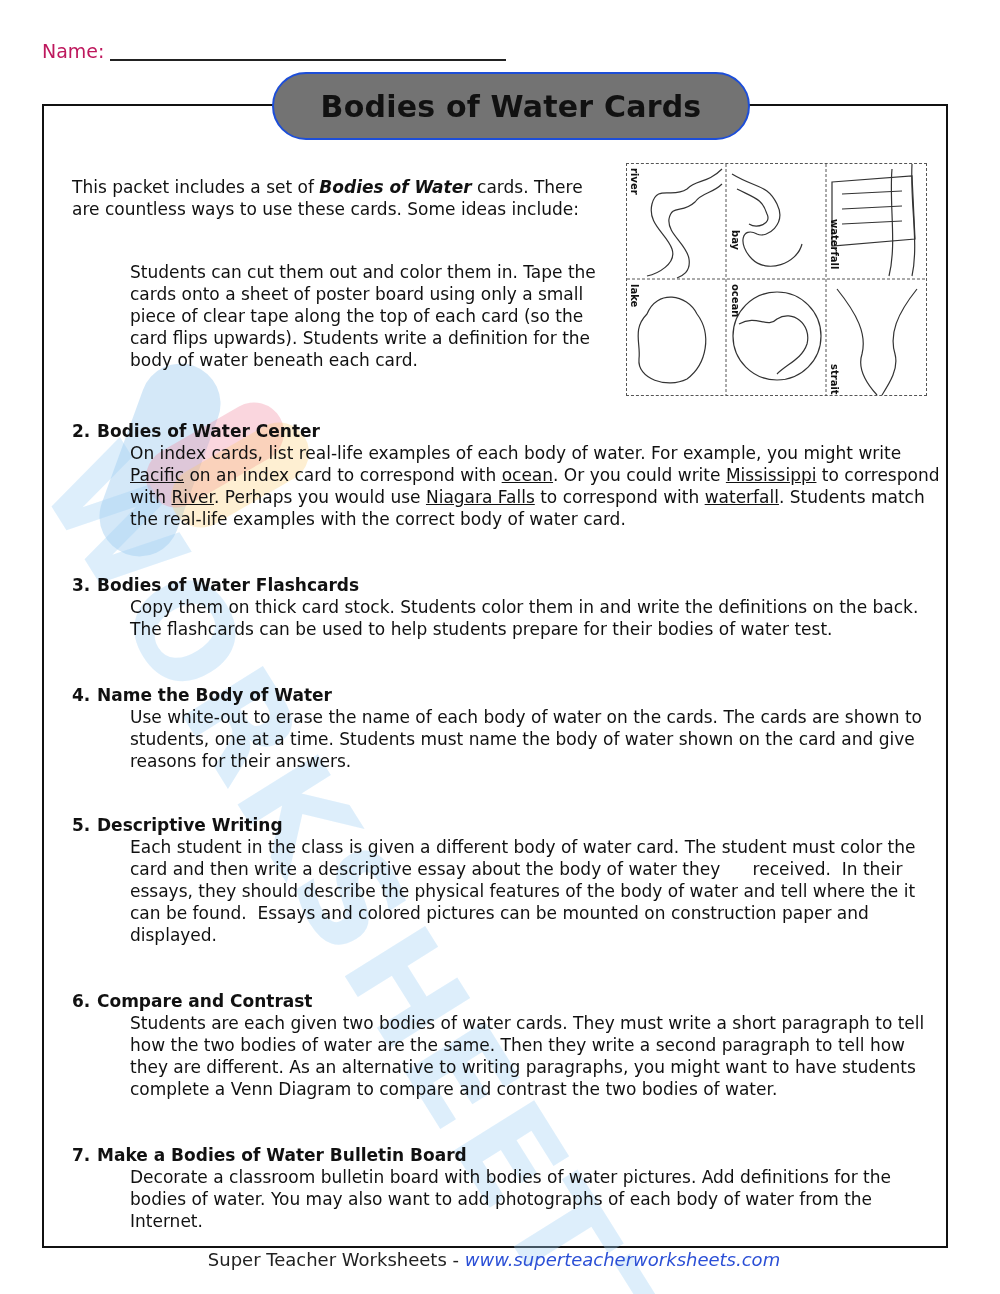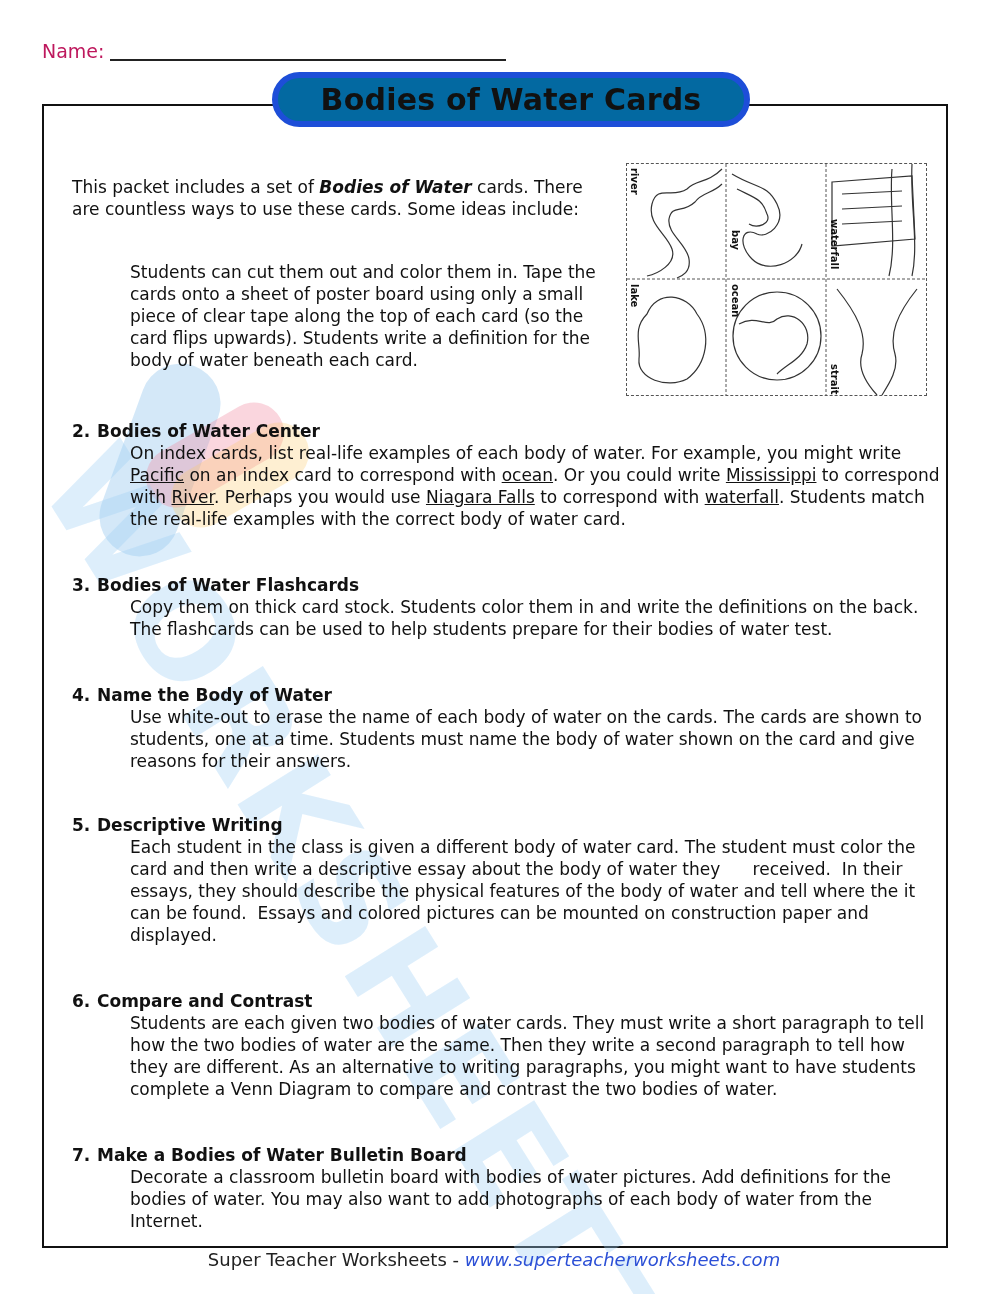--- a/index.html
+++ b/index.html
@@ -1,21 +1,21 @@
 <!DOCTYPE html>
 <html><head>
 <meta charset="utf-8">
 <style>
   html, body { margin:0; padding:0; background:#ffffff; }
   body { width:1000px; height:1294px; position:relative; overflow:hidden;
          font-family:"DejaVu Sans", sans-serif; color:#111; }
   .name-row { position:absolute; left:42px; top:40px; font-size:19px; color:#be185d; display:flex; align-items:center; }
   .name-line { display:inline-block; width:396px; border-bottom:2px solid #222; margin-left:6px; height:18px; }
   .frame { position:absolute; left:42px; top:104px; width:906px; height:1144px; border:2px solid #111; border-top:2px solid #111; box-sizing:border-box; }
-  .title-pill { position:absolute; left:272px; top:72px; width:478px; height:55px; border:6px solid #1d4ed8; border-radius:34px; background:#0369a1; display:flex; align-items:center; justify-content:center; box-sizing:border-box; }
+  .title-pill { position:absolute; left:272px; top:72px; width:478px; height:68px; border:2px solid #1d4ed8; border-radius:34px; background:#737373; display:flex; align-items:center; justify-content:center; box-sizing:border-box; }
   .title-pill h1 { margin:0; font-size:30px; font-weight:bold; letter-spacing:0.2px; }
   .watermark { position:absolute; pointer-events:none; opacity:0.32; }
   .wm-blue { left:120px; top:360px; width:80px; height:200px; background:#7ab8ea; border-radius:40px; transform:rotate(20deg); }
   .wm-red { left:185px; top:380px; width:60px; height:150px; background:#f28aa0; border-radius:30px; transform:rotate(60deg); opacity:0.35; }
   .wm-yellow { left:210px; top:400px; width:60px; height:150px; background:#fbc96a; border-radius:30px; transform:rotate(60deg); opacity:0.3; }
   .wm-text { left:140px; top:420px; font-size:130px; font-weight:bold; color:#9fd0f5; transform:rotate(58deg); transform-origin:left top; white-space:nowrap; opacity:0.35; letter-spacing:4px; }
   .intro { position:absolute; left:72px; top:176px; width:540px; font-size:17px; line-height:22px; }
   .cards-img { position:absolute; left:626px; top:163px; width:301px; height:233px; border:1px dashed #555; box-sizing:border-box; background:#fff; }
   .card-label { position:absolute; font-size:10px; font-weight:bold; writing-mode:vertical-rl; }
   .item { position:absolute; left:72px; width:870px; font-size:17px; line-height:22px; }

